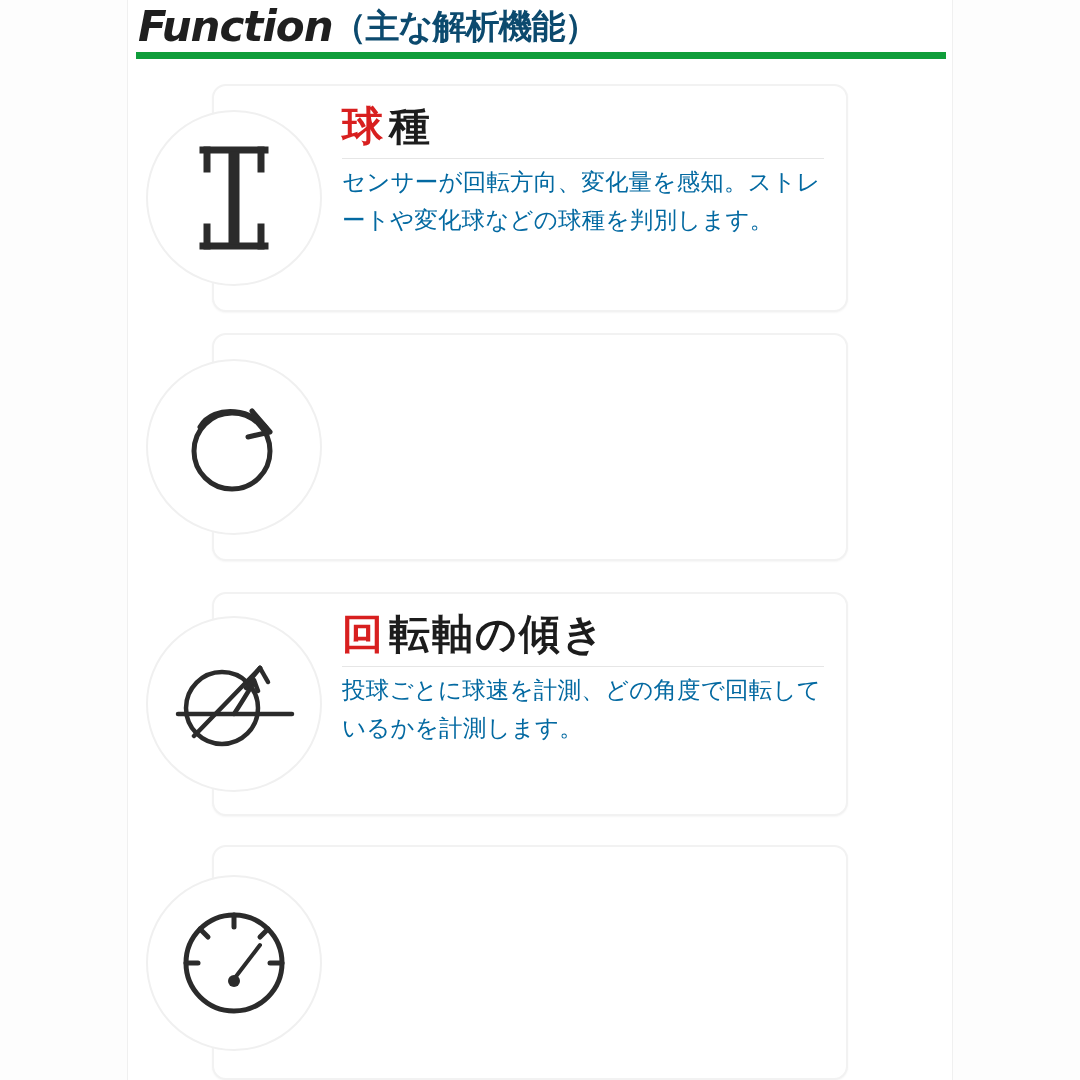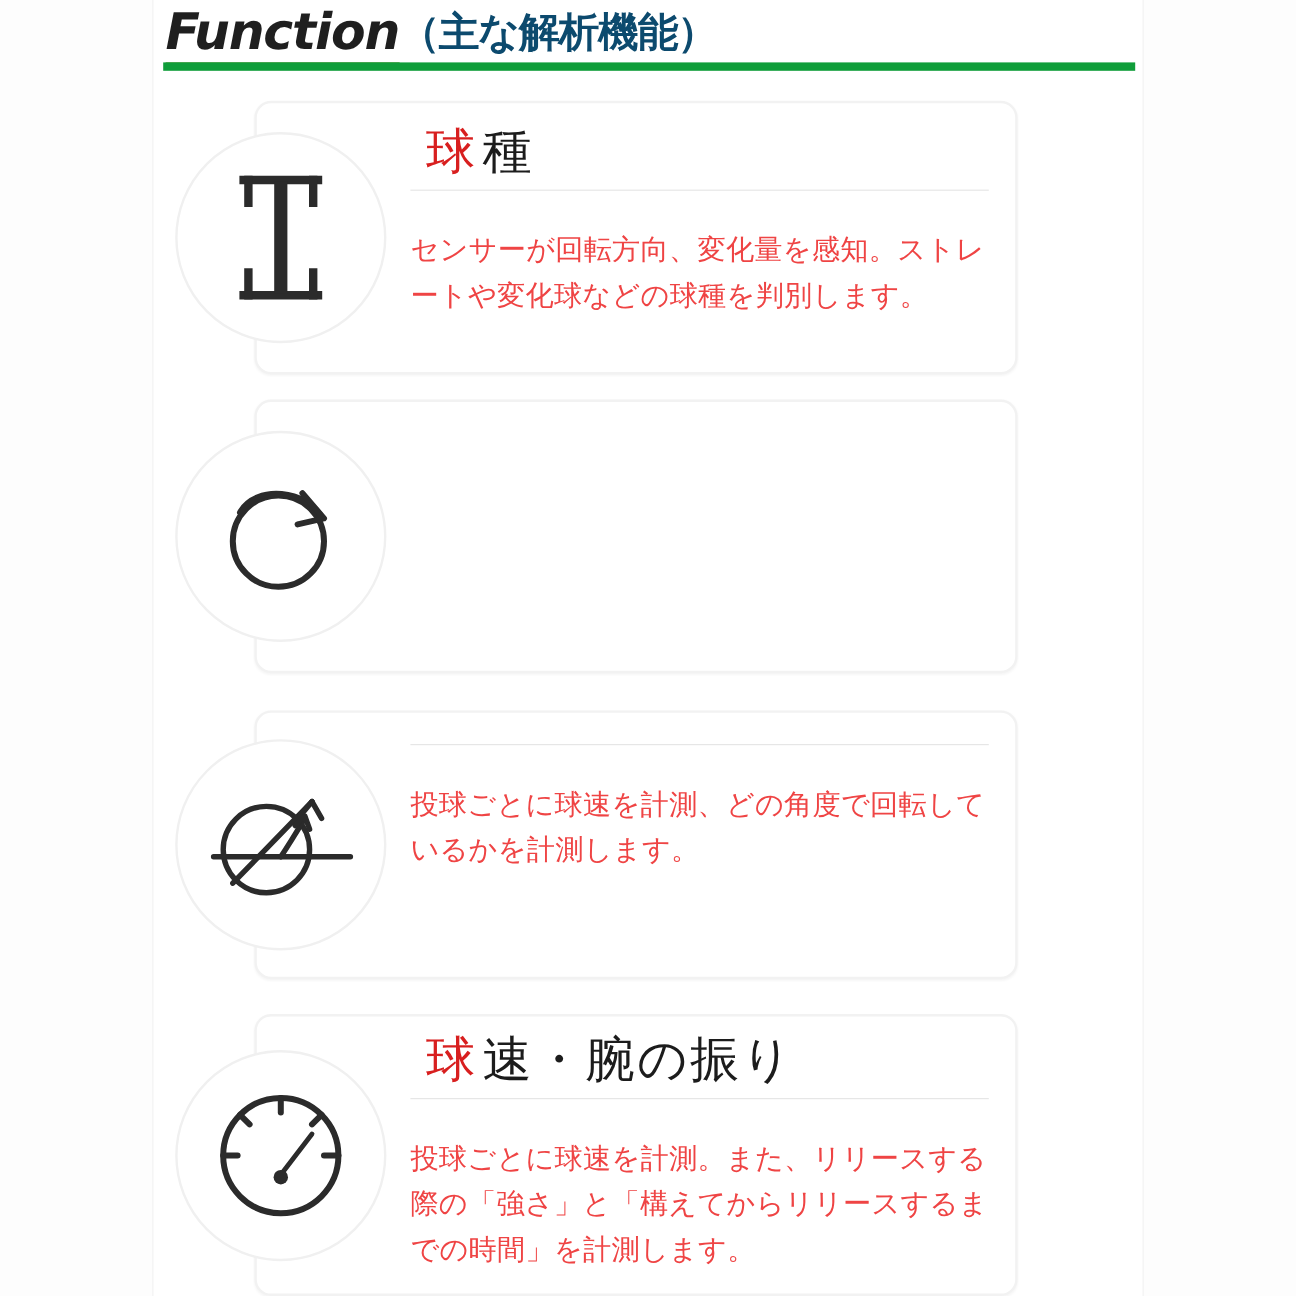--- a/index.html
+++ b/index.html
@@ -55,21 +55,21 @@
     white-space: nowrap;
   }
 
   .header-en {
     font-family: "DejaVu Sans", sans-serif;
     font-weight: bold;
     font-style: italic;
     font-size: 42px;
     color: #1f1f1f;
     letter-spacing: -1px;
-    border-bottom: 4px solid #4d7c0f;
+    border-bottom: 4px solid #fca5a5;
     padding-bottom: 1px;
   }
 
   .header-jp {
     font-family: "DejaVu Sans", sans-serif;
     font-weight: bold;
     font-size: 34px;
     color: #0c4a6e;
     letter-spacing: -1px;
     position: relative;
@@ -112,42 +112,41 @@
   .card .body {
     position: absolute;
     left: 128px;
     right: 22px;
     top: 18px;
     bottom: 16px;
   }
 
   .card-title {
     font-family: "DejaVu Sans", sans-serif;
-    font-weight: normal;
+    font-weight: bold;
     font-size: 41px;
     line-height: 1.12;
     color: #1c1c1c;
     letter-spacing: 2px;
     white-space: nowrap;
-    margin-left: 13px;
   }
   .card-title .accent { color: #d81f1f; letter-spacing: 6px; }
 
   .title-rule {
     margin-top: 8px;
     height: 1px;
     background: #e6e6e6;
   }
 
   .card-desc {
-    margin-top: 30px;
+    margin-top: 4px;
     font-family: "DejaVu Sans", sans-serif;
     font-size: 23.5px;
     line-height: 1.62;
-    color: #ef4444;
+    color: #0369a1;
     letter-spacing: 0.2px;
   }
 
   
   #card-1 { left: 212px; top: 84px;  width: 636px; height: 228px; }
   #card-2 { left: 212px; top: 333px; width: 636px; height: 228px; }
   #card-3 { left: 212px; top: 592px; width: 636px; height: 224px; }
   #card-4 { left: 212px; top: 845px; width: 636px; height: 235px; }
 
   #card-4 .body { top: 14px; }
@@ -219,20 +218,23 @@
             <line x1="30" y1="92" x2="96" y2="24"></line>
             <line x1="96" y1="24" x2="86" y2="36"></line>
             <line x1="96" y1="24" x2="104" y2="38"></line>
             <path d="M70 70 C78 58 84 48 90 38"></path>
             <path d="M82 44 L90 36 L94 47"></path>
           </g>
         </svg>
       </span>
     </div>
     <div class="body">
+      <div class="card-title">
+        <span class="accent">回</span><span>転軸の傾き</span>
+      </div>
       <div class="title-rule"></div>
       <div class="card-desc">投球ごとに球速を計測、どの角度で回転しているかを計測します。</div>
     </div>
   </div>
 
   <div class="card" id="card-4">
     <div class="icon-well">
       <span>
         <svg width="124" height="124" viewBox="0 0 124 124">
           <g fill="none" stroke="#2b2b2b" stroke-width="5" stroke-linecap="round">
@@ -241,22 +243,15 @@
             <line x1="28" y1="28" x2="36" y2="36"></line>
             <line x1="96" y1="28" x2="88" y2="36"></line>
             <line x1="14" y1="62" x2="26" y2="62"></line>
             <line x1="110" y1="62" x2="98" y2="62"></line>
             <line x1="62" y1="78" x2="88" y2="44" stroke-width="4"></line>
           </g>
           <circle cx="62" cy="80" r="6" fill="#2b2b2b"></circle>
         </svg>
       </span>
     </div>
-    <div class="body">
-      <div class="card-title">
-        <span class="accent">球</span><span>速・腕の振り</span>
-      </div>
-      <div class="title-rule"></div>
-      <div class="card-desc">投球ごとに球速を計測。また、リリースする際の「強さ」と「構えてからリリースするまでの時間」を計測します。</div>
-    </div>
   </div>
 
 </div>
 
 </body></html>

